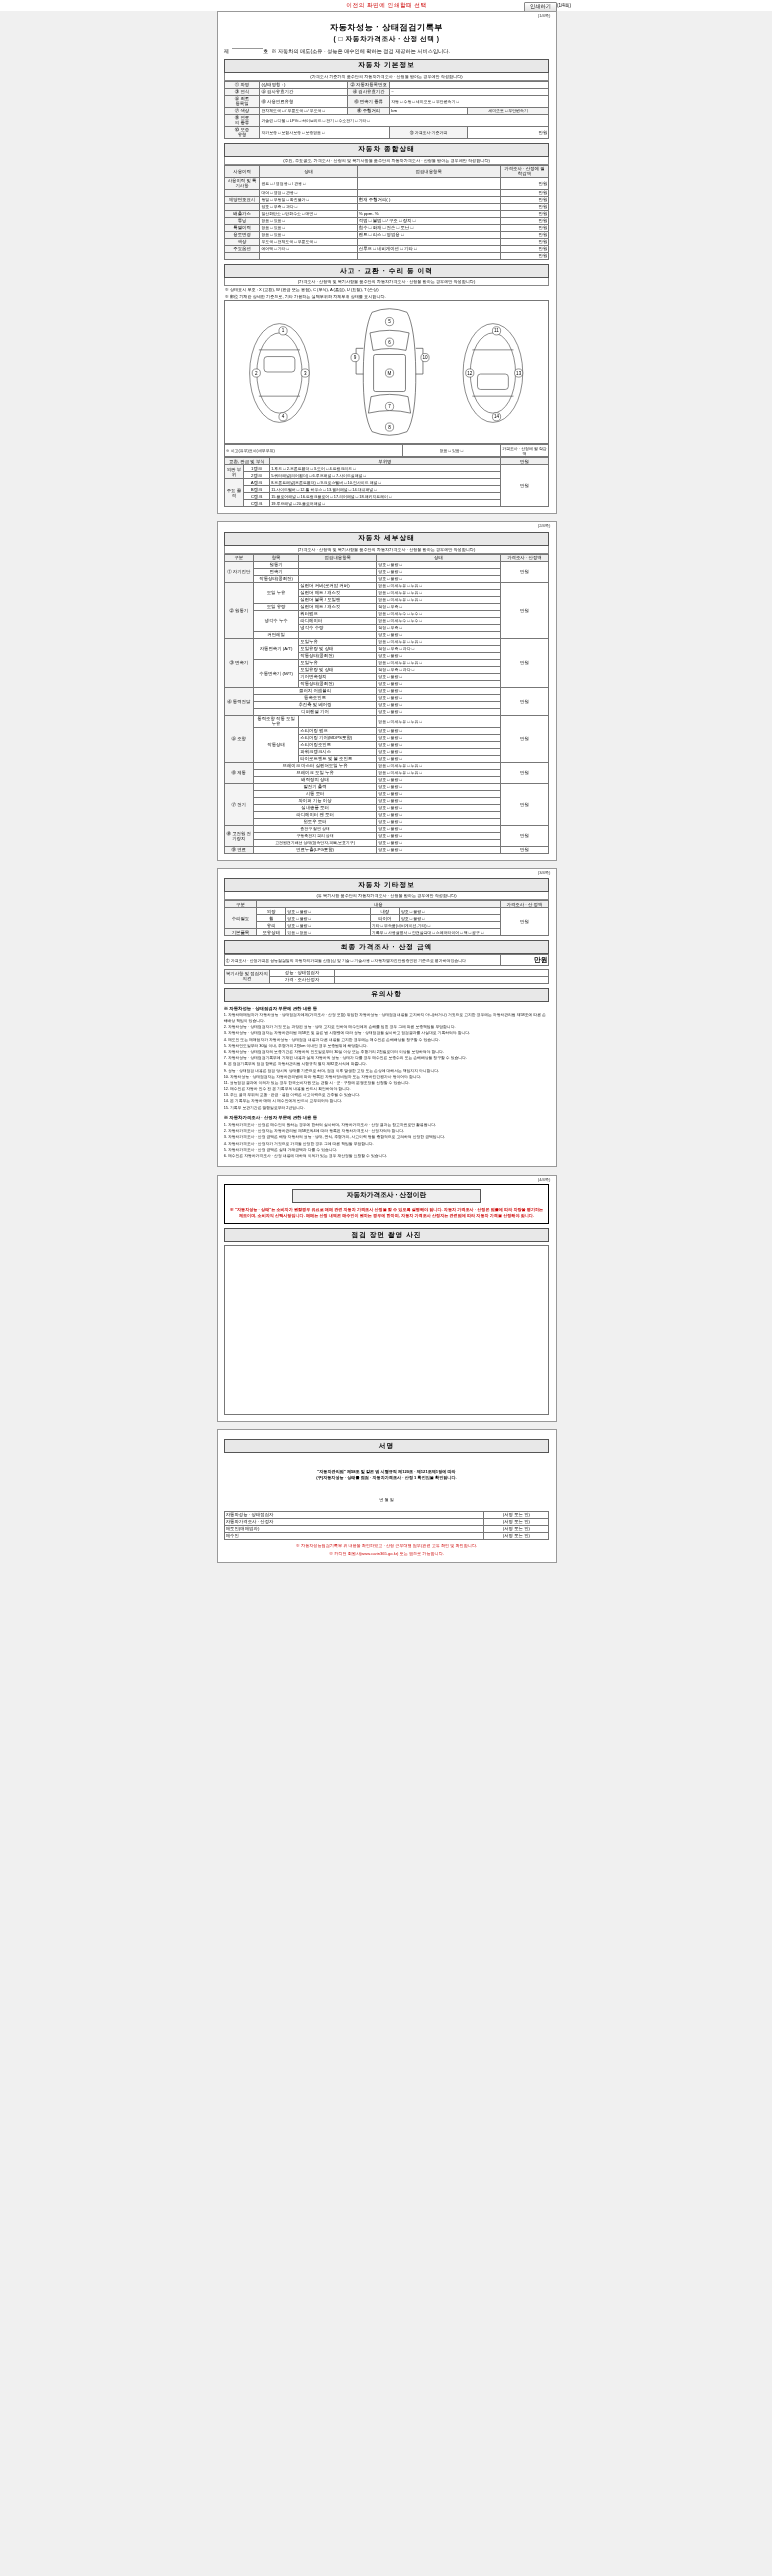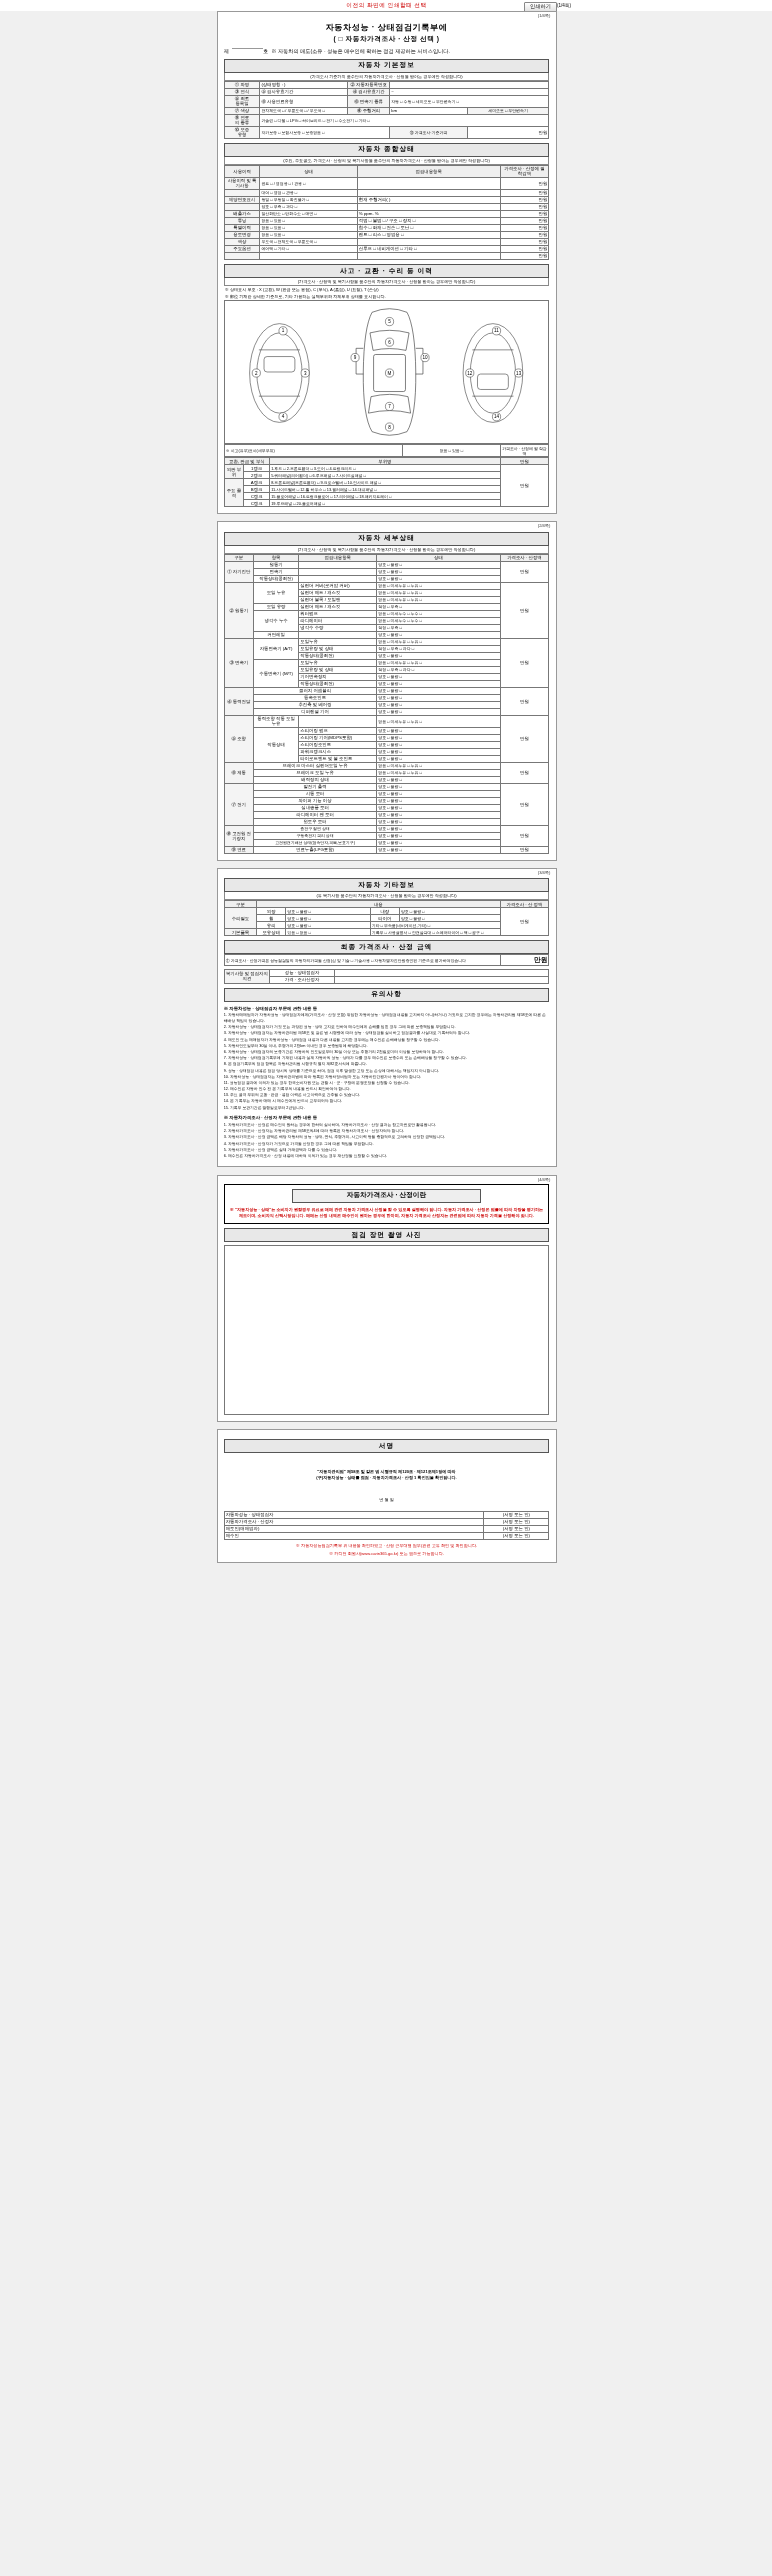--- a/index.html
+++ b/index.html
@@ -86,21 +86,21 @@
 
   <div class="topbar">
     <div class="t">이전의 화면에 인쇄할때 선택</div>
     <button class="btn">인쇄하기</button>
     <div class="pg">(1/4쪽)</div>
   </div>
 
   <div class="sheet">
     <div class="pagenum">(1/4쪽)</div>
 
-    <div class="doc-title">자동차성능 · 상태점검기록부에</div>
+    <div class="doc-title">자동차성능 · 상태점검기록부</div>
     <div class="doc-sub">
       <span>( □ 자동차가격조사 · 산정 선택 )</span>
     </div>
 
     <div class="head-line">
       <span class="je">제</span>
       <span class="ul" style="min-width:31px;"></span>
       <span class="ho">호</span>
       <span class="txt">※ 자동차의 매도(소유 · 성능은 매수인에 확하는 점검 제공하는 서비스입니다.</span>
     </div>

